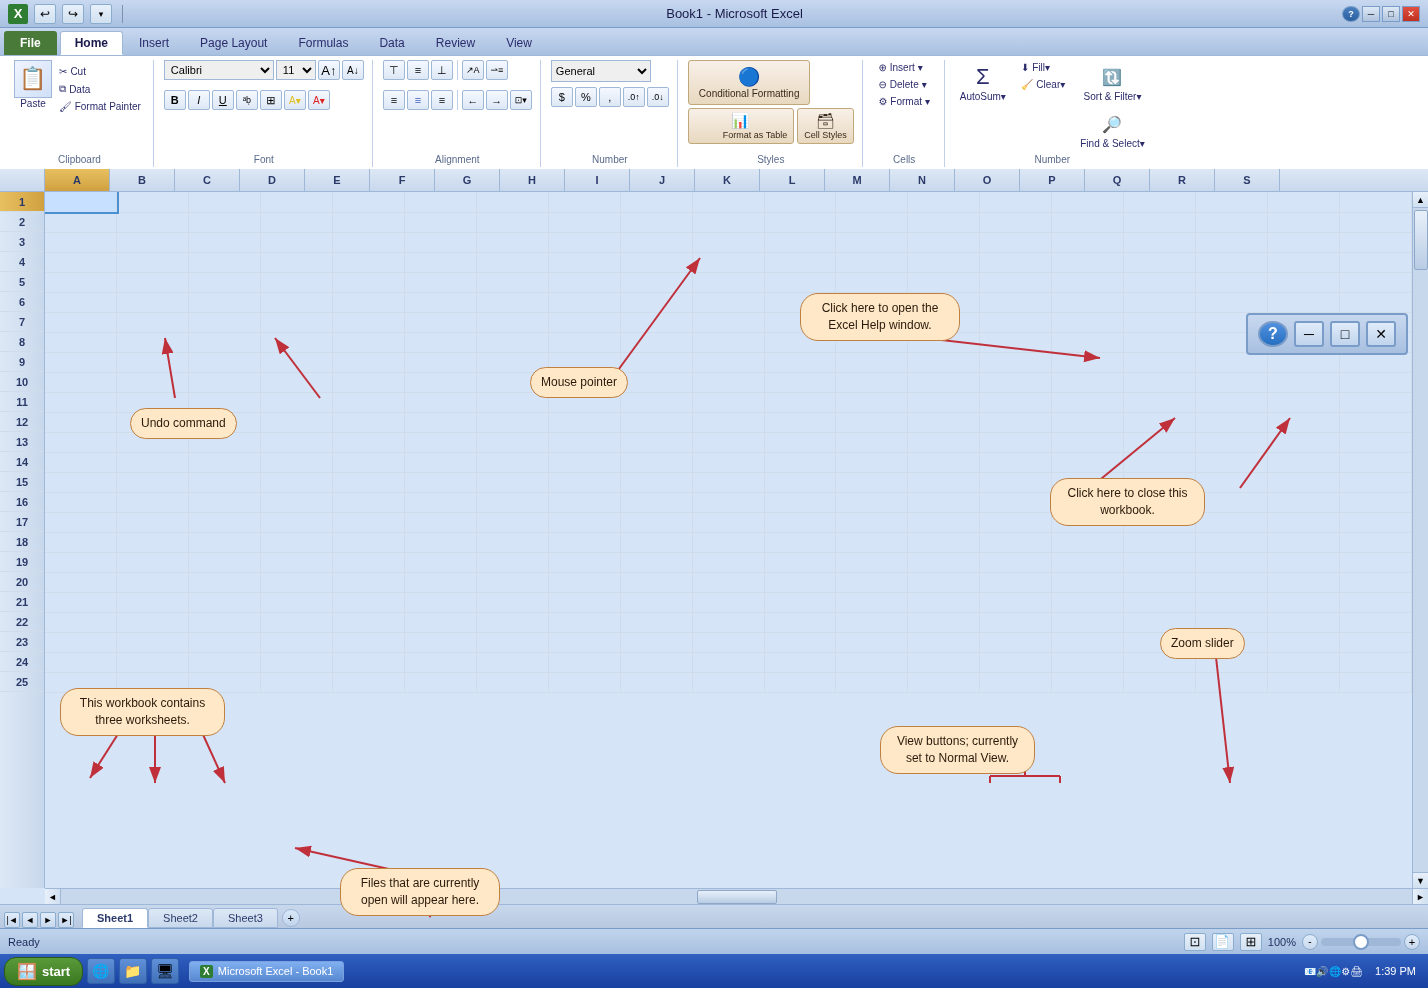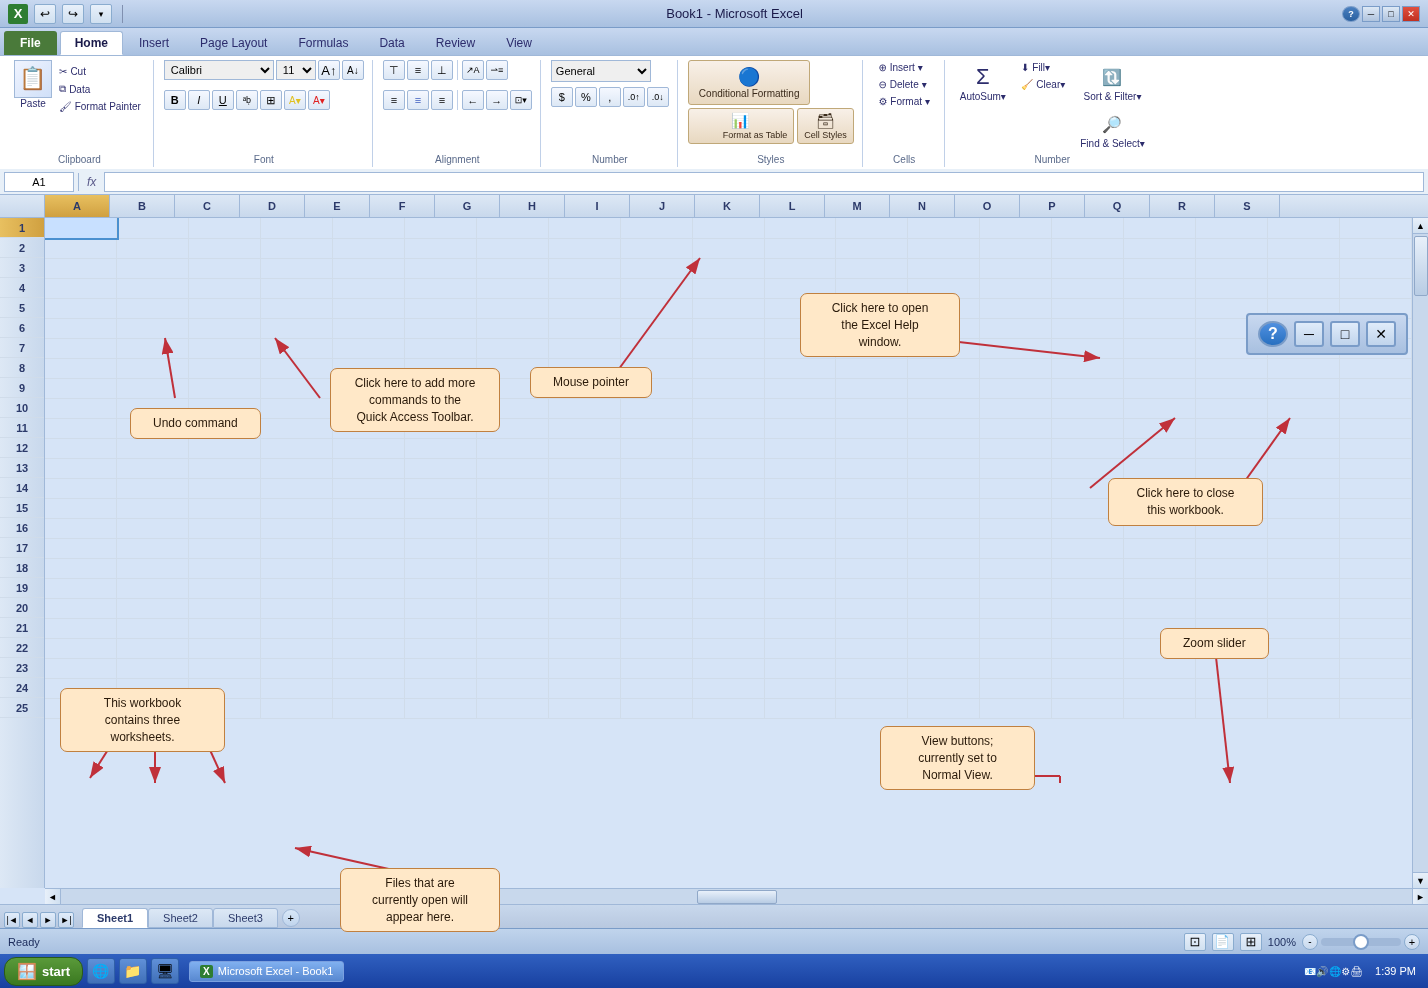--- a/index.html
+++ b/index.html
@@ -93,22 +93,22 @@
     .taskbar-app { background: linear-gradient(to bottom, #6090d8, #4070b8); border: 1px solid #5080d0; border-radius: 3px; padding: 3px 10px; color: white; font-size: 11px; cursor: pointer; display: flex; align-items: center; gap: 5px; }
     .taskbar-app.active { background: linear-gradient(to bottom, #80b0f0, #5888d0); border: 1px solid #7aa0e0; }
     #taskbar-right { margin-left: auto; display: flex; align-items: center; gap: 4px; }
     #clock { color: white; font-size: 11px; padding: 2px 8px; }
 
     
     .callout {
       position: absolute;
       background: #ffe8c8;
       border: 1px solid #c08040;
-      border-radius: 7px;
-      padding: 6px 22px;
+      border-radius: 18px;
+      padding: 6px 10px;
       font-size: 12px;
       color: #2a1a0a;
       text-align: center;
       line-height: 1.4;
       z-index: 100;
       max-width: 180px;
     }
     .qa-btn { width: 22px; height: 20px; background: linear-gradient(to bottom, #e8f0fa, #d0e0f0); border: 1px solid #8aaccf; border-radius: 2px; display: flex; align-items: center; justify-content: center; cursor: pointer; font-size: 12px; }
 
     
@@ -331,26 +331,20 @@
           <div class="ribbon-btn" style="min-width:50px;">
             <div class="btn-icon" style="font-size:16px;">🔎</div>
             <span>Find &amp; Select▾</span>
           </div>
         </div>
       </div>
       <div class="ribbon-group-label">Number</div>
     </div>
   </div>
 
-  <div id="formula-bar">
-    <input id="cell-ref" value="A1" style="">
-    <div id="formula-divider"></div>
-    <span id="fx-label">fx</span>
-    <input id="formula-input" value="" style="">
-  </div>
 
   <div id="spreadsheet-container">
 
     <div id="col-headers">
       <div class="row-num-header"></div>
       <div class="col-header selected">A</div>
       <div class="col-header">B</div>
       <div class="col-header">C</div>
       <div class="col-header">D</div>
       <div class="col-header">E</div>
@@ -1021,30 +1015,27 @@
     <line x1="1025" y1="748" x2="1025" y2="720" stroke="#c0303a" stroke-width="2" marker-end="url(#arrowhead)"></line>
 
     <line x1="1215" y1="620" x2="1230" y2="755" stroke="#c0303a" stroke-width="2" marker-end="url(#arrowhead)"></line>
 
     <line x1="420" y1="848" x2="295" y2="820" stroke="#c0303a" stroke-width="2" marker-end="url(#arrowhead)"></line>
   </svg>
 
   <div class="callout" style="left:130px;top:380px;max-width:140px;">
     <span>Undo command</span>
   </div>
-  <div class="callout" style="left:330px;top:340px;max-width:170px;">
-    <span>Click here to add more commands to the Quick Access Toolbar.</span>
-  </div>
   <div class="callout" style="left:530px;top:339px;max-width:130px;">
     <span>Mouse pointer</span>
   </div>
   <div class="callout" style="left:800px;top:265px;max-width:160px;">
     <span>Click here to open the Excel Help window.</span>
   </div>
-  <div class="callout" style="left:1108px;top:450px;max-width:155px;">
+  <div class="callout" style="left:1050px;top:450px;max-width:155px;">
     <span>Click here to close this workbook.</span>
   </div>
   <div class="callout" style="left:60px;top:660px;max-width:165px;">
     <span>This workbook contains three worksheets.</span>
   </div>
   <div class="callout" style="left:880px;top:660px;max-width:155px;margin-top:38px;">
     <span>View buttons; currently set to Normal View.</span>
   </div>
   <div class="callout" style="left:1160px;top:600px;max-width:120px;">
     <span>Zoom slider</span>

